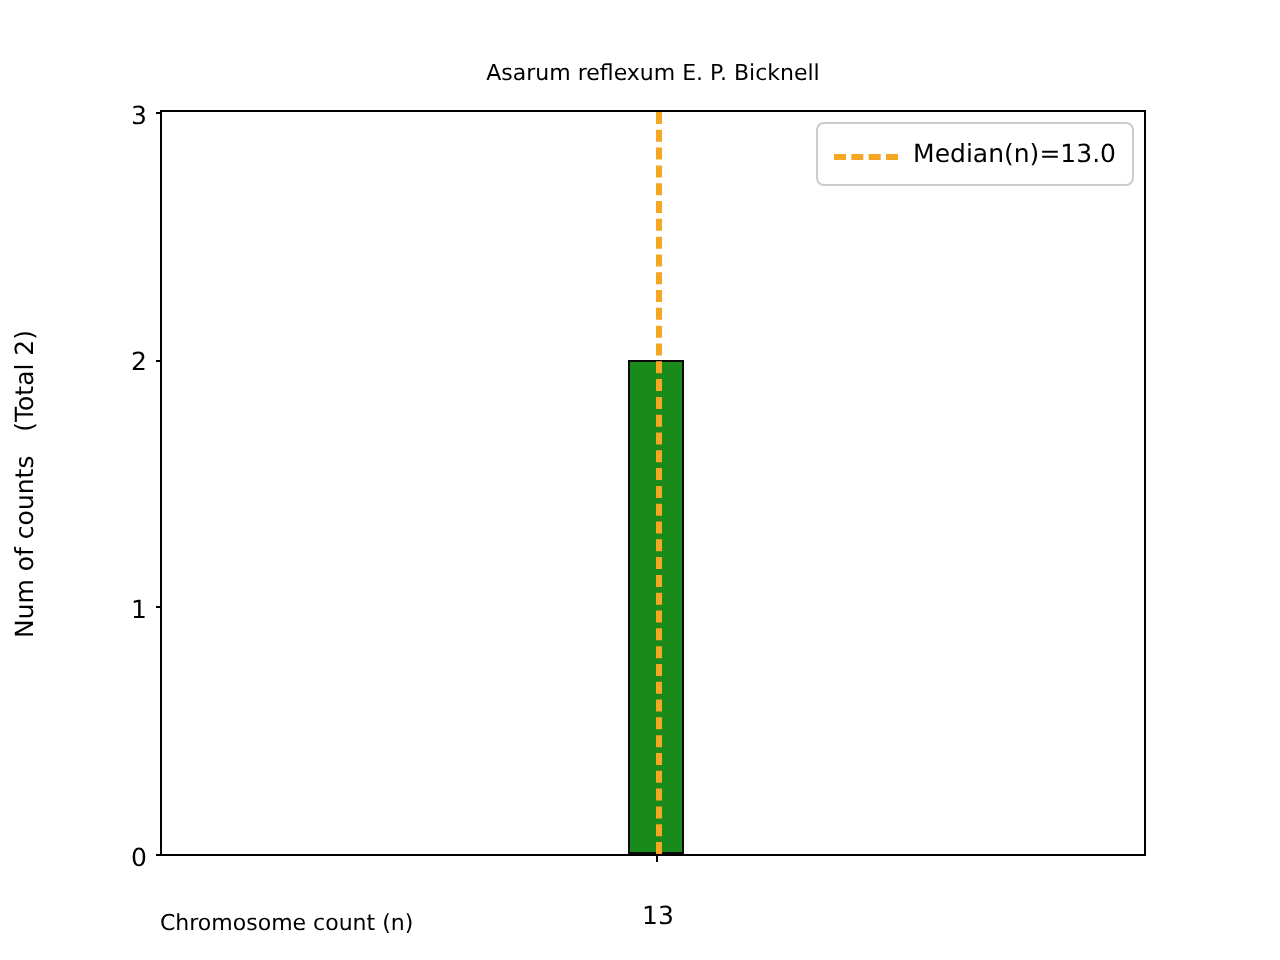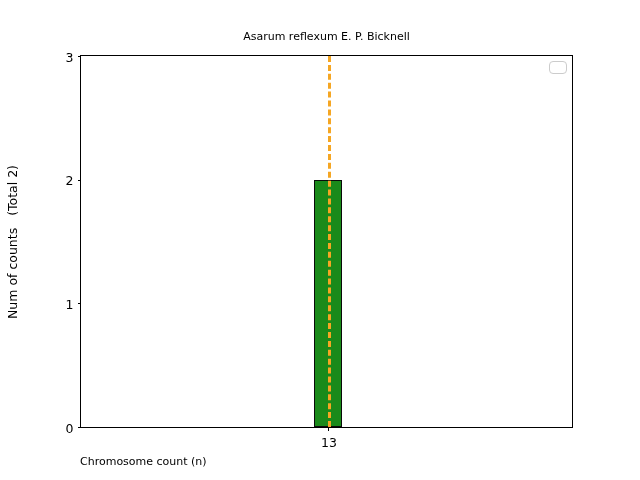--- a/index.html
+++ b/index.html
@@ -91,21 +91,21 @@
   .xtick {
     position: absolute;
     bottom: -3.5px;
     height: 3.5px;
     width: 0;
     border-left: 1.1px solid #000000;
   }
   .xtick-label {
     position: absolute;
     top: 100%;
-    margin-top: 4px;
+    margin-top: 19px;
     left: -30px;
     width: 60px;
     text-align: center;
     font-size: 12.5px;
     white-space: nowrap;
     color: #000000;
   }
 
   
   #xlabel {
@@ -203,20 +203,24 @@
 
       <div class="bar" style="left:233px; width:28px; height:66.6667%;"></div>
 
       <div class="median-line" style="left:247px;"></div>
 
       <div class="xtick" style="left:247px;">
         <span class="xtick-label">13</span>
       </div>
 
       <div id="legend">
+        <div class="legend-row">
+          <span class="legend-swatch dashed"></span>
+          <span class="legend-text">Median(n)=13.0</span>
+        </div>
       </div>
 
     </div>
   </div>
 
   <div id="xlabel">Chromosome count (n)</div>
 
 </div>
 
 </body></html>

